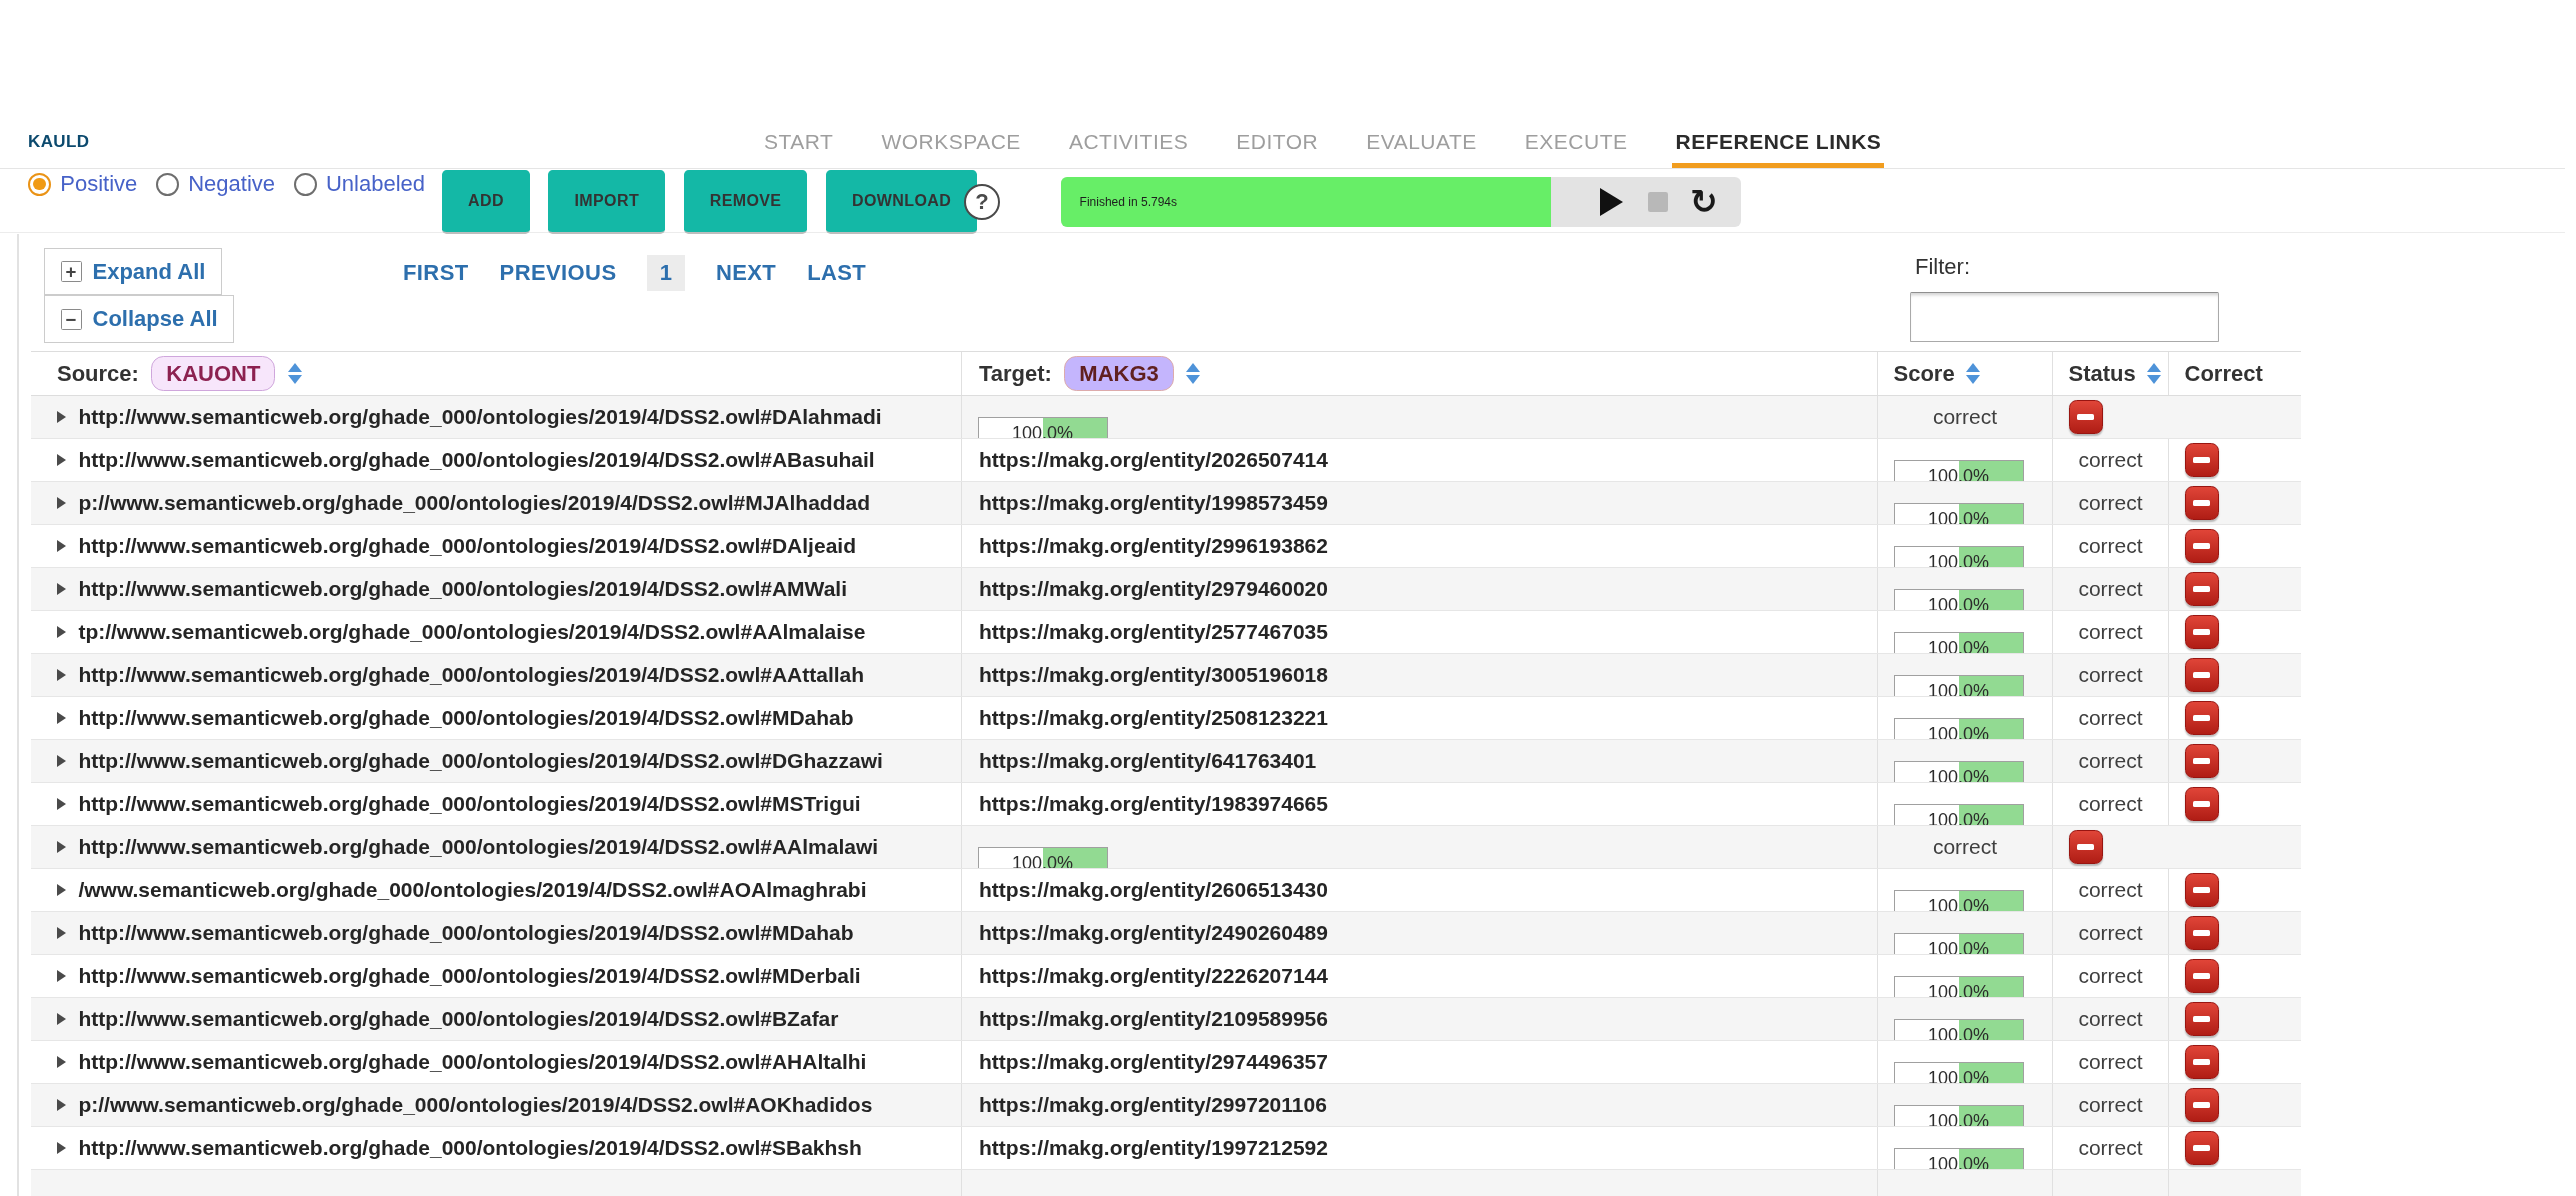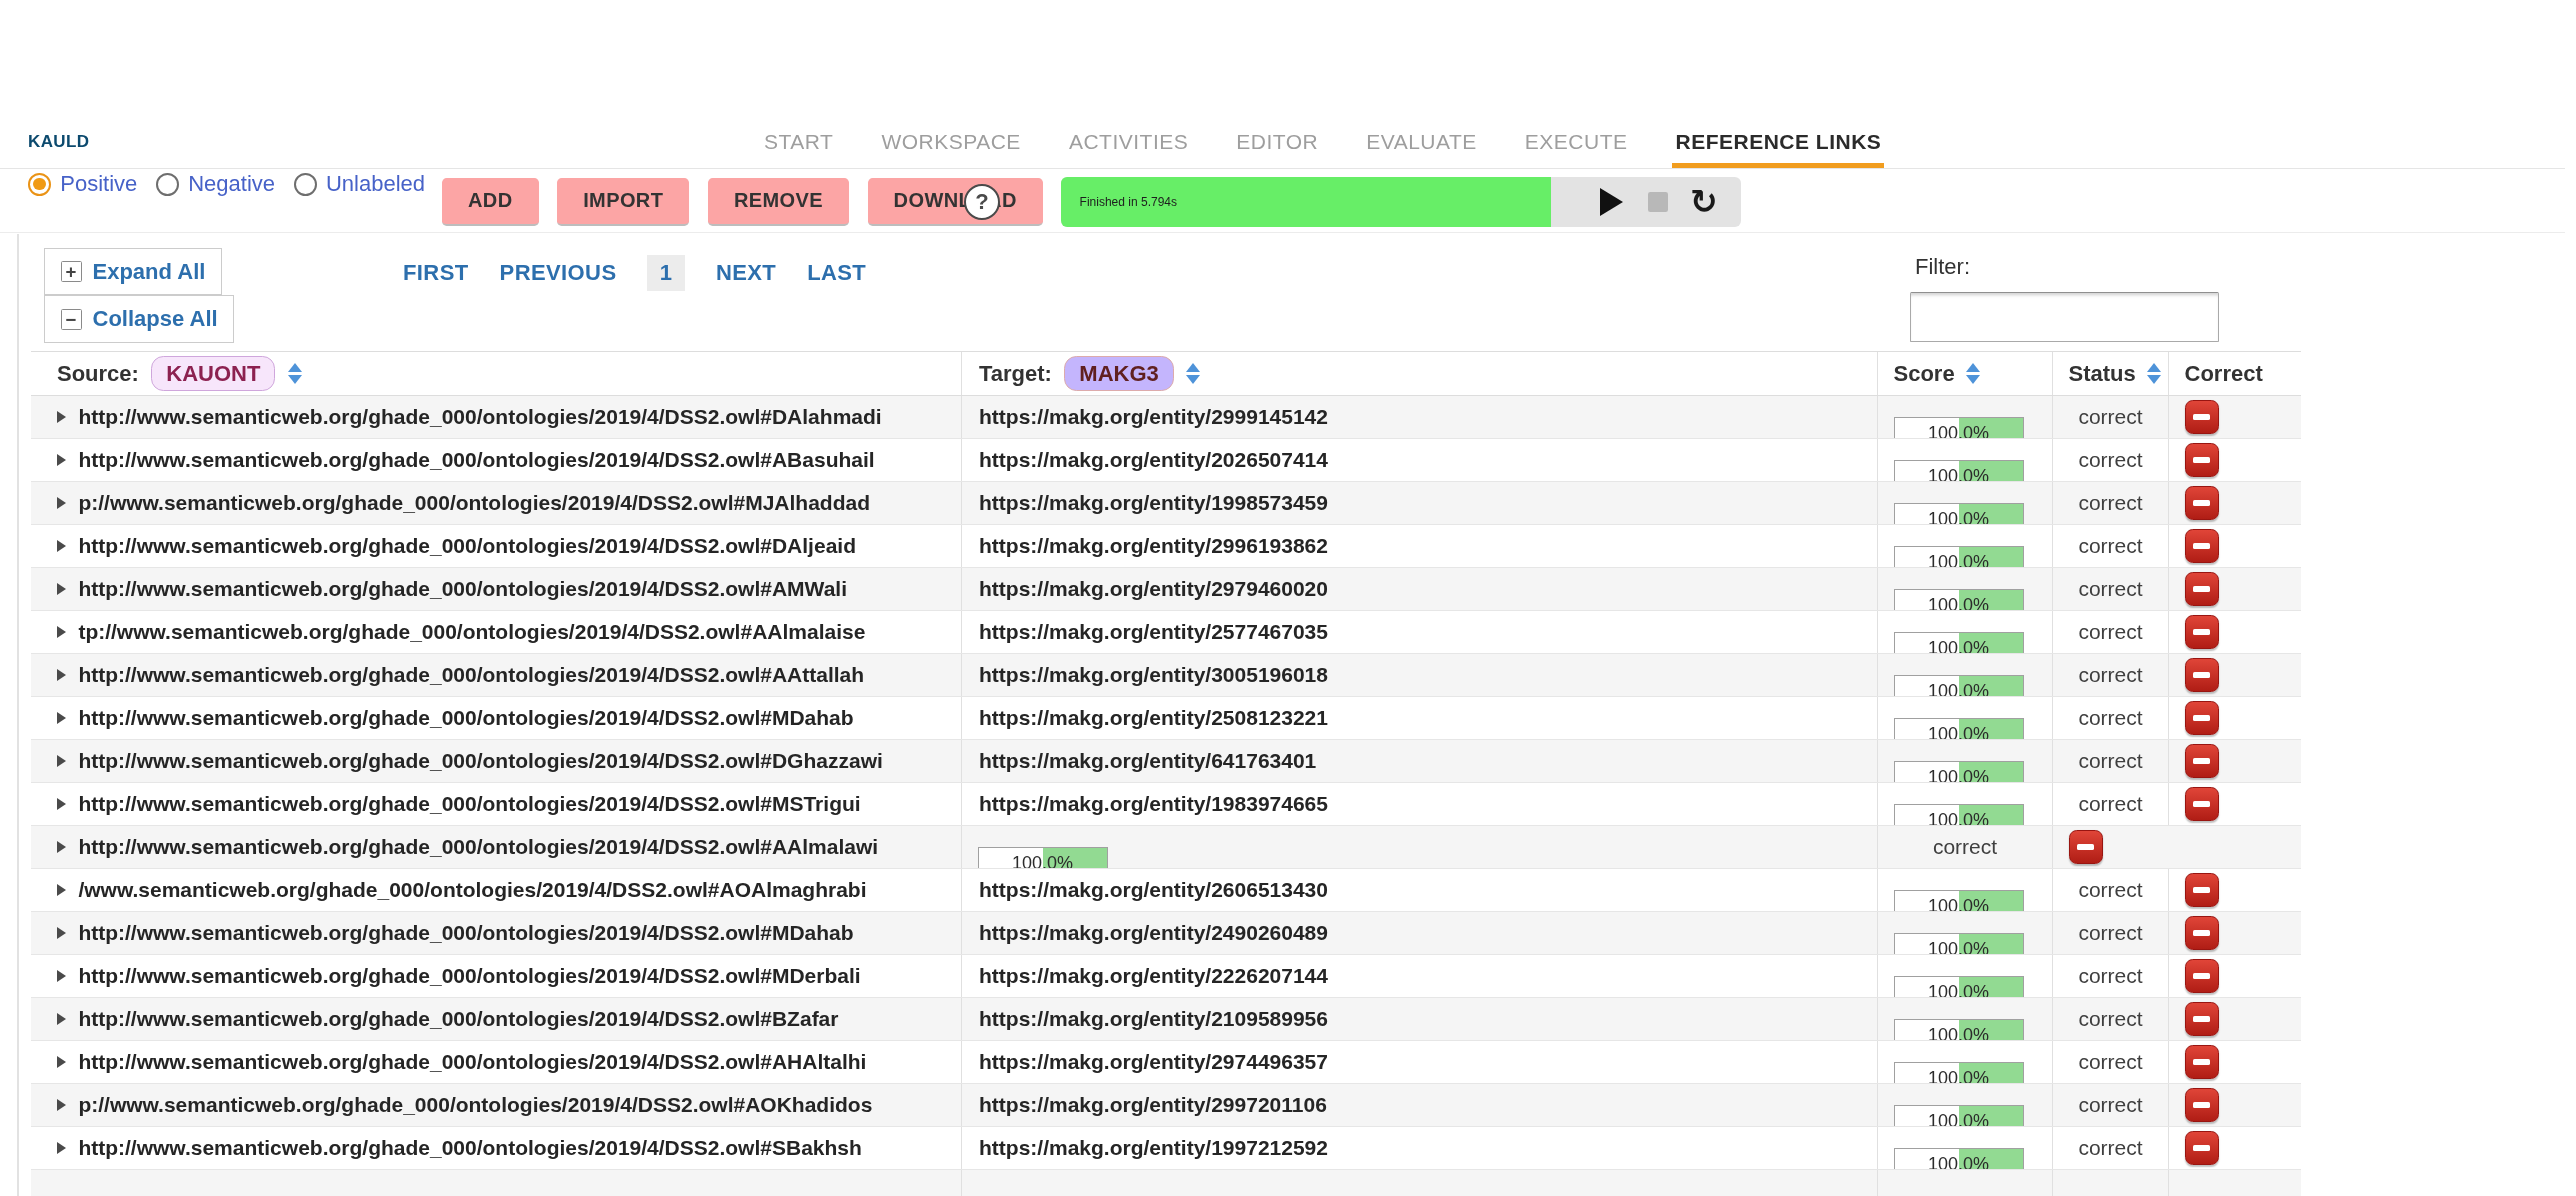--- a/index.html
+++ b/index.html
@@ -29,22 +29,22 @@
     background:#fff; border-bottom:1.6px solid #ececec; }
   .radios { position:absolute; left:28px; top:0; height:100%; display:flex; align-items:flex-start; gap:18.6px; }
   .radio-item { display:flex; align-items:center; gap:9.3px; cursor:pointer; }
   .radio-circle { width:23px; height:23px; border-radius:50%; border:2.3px solid #6e6e6e; background:#fff;
     display:flex; align-items:center; justify-content:center; }
   .radio-item.selected .radio-circle { border-color:#ea9316; }
   .radio-item.selected .radio-circle::after { content:""; width:12.4px; height:12.4px; border-radius:50%; background:#f09a14; }
   .radio-label { font-size:22px; color:#4762c8; }
 
   .btn-group { position:absolute; left:442px; top:0; height:100%; display:flex; align-items:center; gap:18.6px; }
-  .tool-btn { height:48px; padding:0 26px; background:#fca5a5; border:none; border-bottom:2.3px solid #bdbdbd;
-    border-radius:4.7px; font-size:20px; font-weight:700; color:#333; letter-spacing:0.4px;
+  .tool-btn { height:64px; padding:0 26px; background:#14b8a6; border:none; border-bottom:2.3px solid #bdbdbd;
+    border-radius:4.7px; font-size:16px; font-weight:700; color:#333; letter-spacing:0.4px;
     font-family:inherit; cursor:pointer; }
 
   .help-circle { position:absolute; left:964px; top:13px; width:36px; height:36px; border-radius:50%;
     border:2.3px solid #4a4a4a; color:#4a4a4a; font-size:22px; font-weight:700;
     display:flex; align-items:center; justify-content:center; cursor:pointer; background:#fff; }
 
   .progress-wrap { position:absolute; left:1061px; top:6.2px; width:680px; height:50px;
     background:#e3e3e3; border-radius:6.2px; overflow:hidden; }
   .progress-fill { position:absolute; left:0; top:0; bottom:0; background:#67ee67; }
   .progress-text { position:absolute; left:18.6px; top:0; height:50px; display:flex; align-items:center;
@@ -221,23 +221,20 @@
       <div class="tcell hd-plain">
         <span class="hd-label">Correct</span>
       </div>
     </div>
     <div id="table-body">
         <div class="trow drow odd">
           <div class="tcell cell-source">
             <span class="disclosure"></span>
             <span class="uri">http://www.semanticweb.org/ghade_000/ontologies/2019/4/DSS2.owl#DAlahmadi</span>
           </div>
-          <div class="tcell cell-target">
-            <span class="uri">https://makg.org/entity/2999145142</span>
-          </div>
           <div class="tcell cell-score">
             <span class="scorebox">
               <span class="fill"></span>
               <span class="stxt">100.0%</span>
             </span>
           </div>
           <div class="tcell cell-status">correct</div>
           <div class="tcell cell-correct">
             <span class="minus-btn"></span>
           </div>

